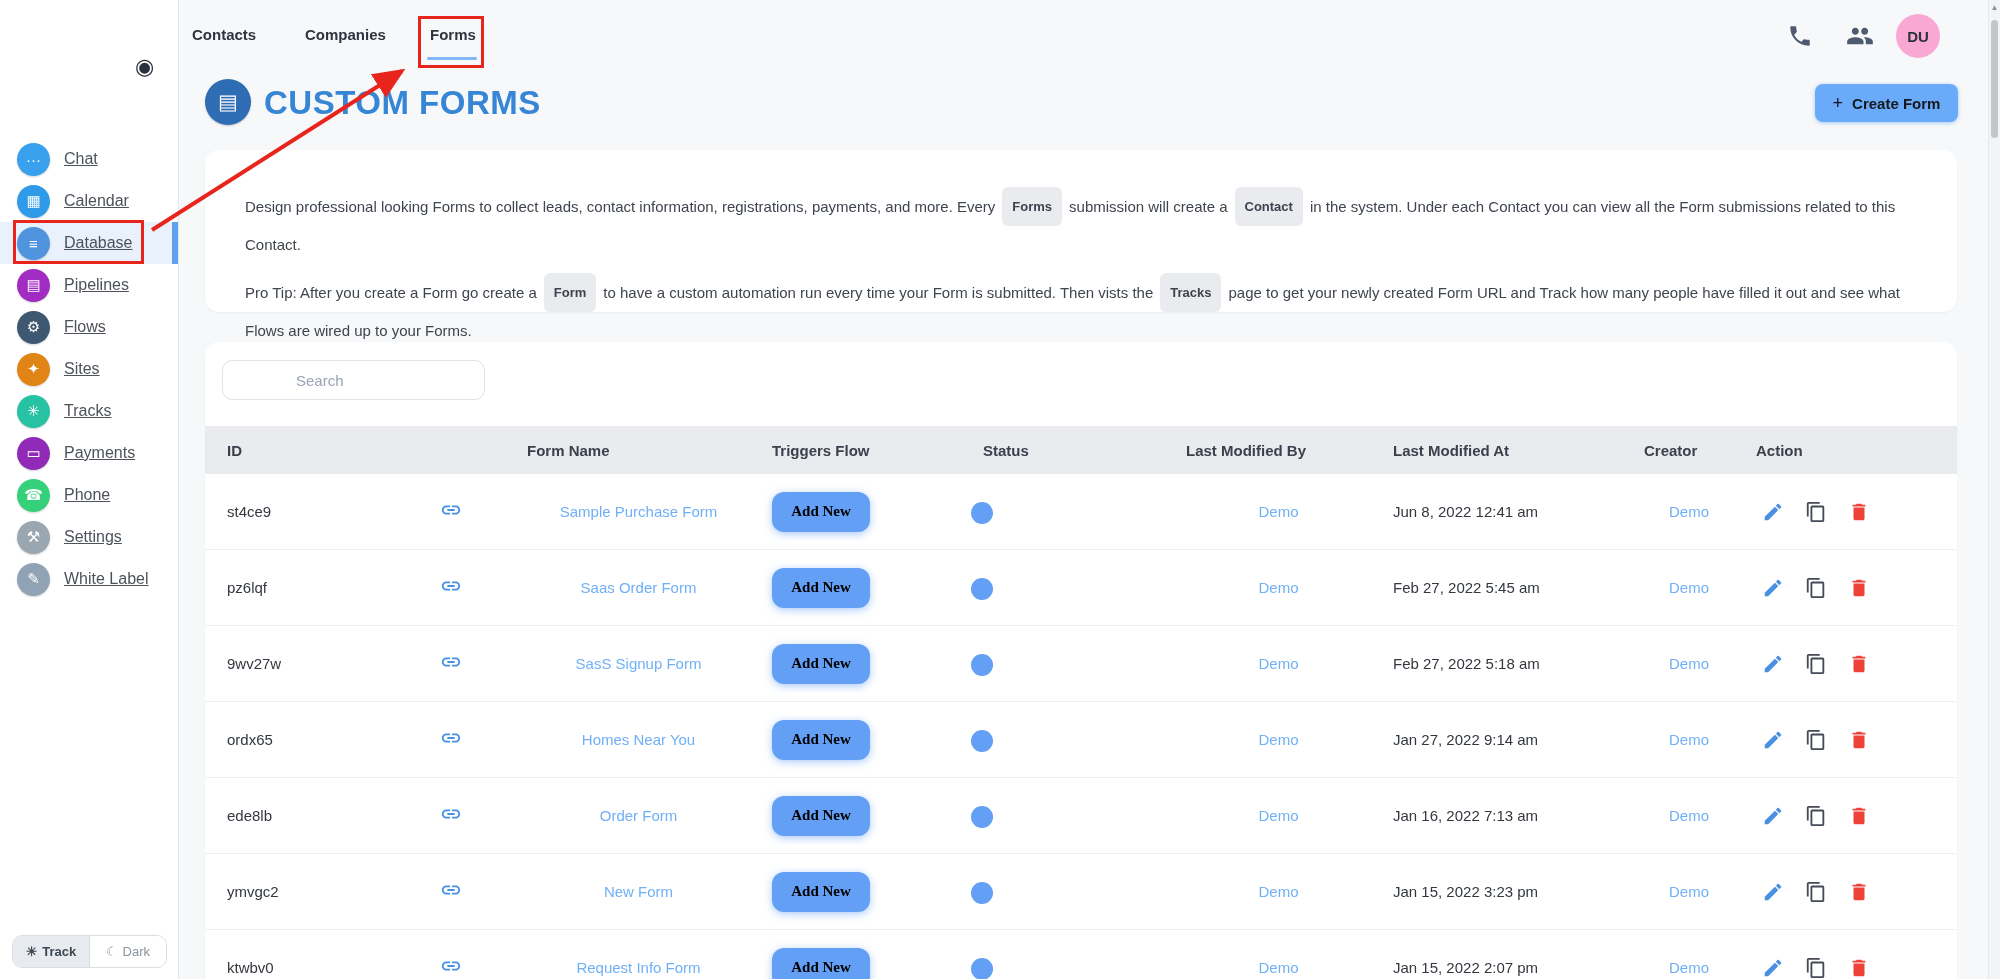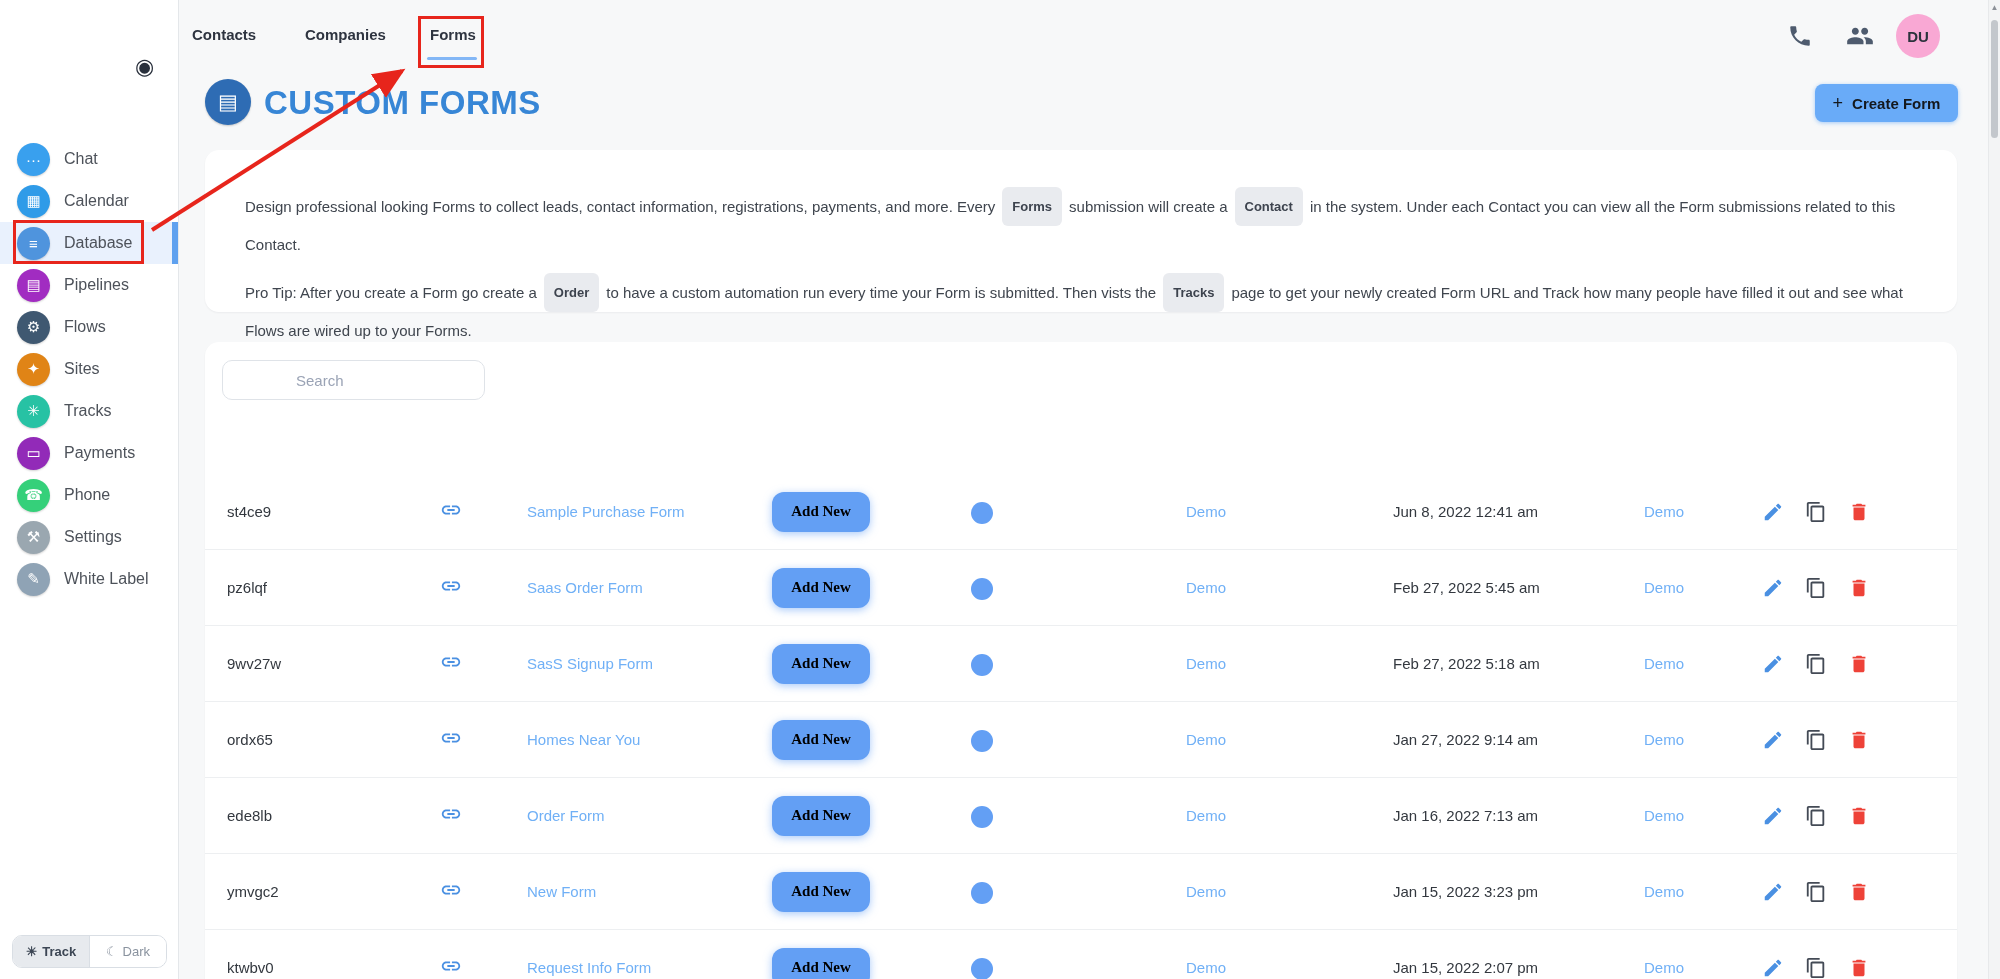--- a/index.html
+++ b/index.html
@@ -9,21 +9,21 @@
   }
   
   .sidebar{position:absolute;left:0;top:0;width:178px;height:979px;background:#fff;border-right:1px solid #e4e7ea;}
   .collapse-dot{position:absolute;left:135px;top:56px;font-size:22px;line-height:22px;color:#29303c;cursor:pointer;}
   .nav{position:absolute;left:0;top:138px;width:178px;}
   .nav-item{position:relative;height:42px;display:flex;align-items:center;padding-left:17px;box-sizing:border-box;cursor:pointer;}
   .nav-item.active{background:#e9f1fd;}
   .nav-item.active .active-bar{position:absolute;right:0;top:0;width:6px;height:42px;background:#5fa1ef;}
   .nav-ico{width:33px;height:33px;border-radius:50%;display:flex;align-items:center;justify-content:center;
            color:#fff;font-size:15px;flex:0 0 33px;box-shadow:0 1px 2px rgba(0,0,0,.18);}
-  .nav-label{margin-left:14px;font-size:16px;color:#4d525a;}
+  .nav-label{margin-left:14px;font-size:16px;color:#4d525a;text-decoration:underline;}
   .theme-toggle{position:absolute;left:12px;top:935px;width:155px;height:33px;border:1px solid #d9dee4;border-radius:10px;
                 display:flex;overflow:hidden;background:#fff;box-sizing:border-box;}
   .seg{flex:1;display:flex;align-items:center;justify-content:center;font-size:13px;gap:5px;cursor:pointer;}
   .seg.light{background:#e7eaee;color:#3c4654;border-right:1px solid #d9dee4;font-weight:bold;}
   .seg.dark{background:#fff;color:#8a939f;}
   .seg .g{font-size:13px;}
   
   .tab{position:absolute;top:26px;font-size:15px;font-weight:bold;color:#2e3440;cursor:pointer;}
   .tab-underline{position:absolute;left:427px;top:57px;width:50px;height:3px;background:#83b7f6;border-radius:2px;}
   .top-ico{position:absolute;color:#4e5b6e;cursor:pointer;}
@@ -54,21 +54,21 @@
   .search-box svg{margin:0 10px 0 13px;color:#4a5160;}
   .search-box input{border:none;outline:none;font-family:inherit;font-size:15px;color:#33383f;width:190px;background:transparent;}
   .search-box input::placeholder{color:#9aa3b5;}
   
   .grid{display:grid;grid-template-columns:215px 85px 245px 211px 203px 207px 251px 112px 1fr;align-items:center;}
   .thead{position:absolute;left:0;top:84px;width:1752px;height:48px;background:#e9ebee;}
   .thead .hc{font-size:15px;font-weight:bold;color:#3b414c;padding-left:22px;}
   .rows{position:absolute;left:0;top:132px;width:1752px;}
   .trow{height:75px;border-bottom:1px solid #edeff1;}
   .cell{font-size:15px;padding-left:22px;color:#33383f;}
-  .cell.blue{color:#70b0f6;cursor:pointer;}
+  .cell.blue{color:#70b0f6;cursor:pointer;text-align:center;}
   .link-ico{color:#4a90e2;margin-left:20px;cursor:pointer;display:inline-block;}
   .addnew-btn{width:98px;height:40px;margin-left:22px;border:none;border-radius:12px;background:#639ff4;
               font-family:Liberation Serif, serif;font-size:15px;font-weight:bold;color:#000000;cursor:pointer;
               box-shadow:0 2px 8px rgba(99,159,244,.55);}
   .switch{position:relative;width:40px;height:20px;margin-left:30px;border-radius:10px;background:#b5d2f8;cursor:pointer;}
   .switch .knob{position:absolute;right:-2px;top:-1px;width:22px;height:22px;border-radius:50%;background:#639ff4;}
   .actions{display:flex;gap:21px;padding-left:28px;}
   .act{cursor:pointer;display:inline-flex;}
   .act.edit{color:#4a90e2;} .act.copy{color:#434a55;} .act.del{color:#ee4238;}
   
@@ -191,32 +191,43 @@
 
 <div class="title-ico">▤</div>
 <div class="page-title">CUSTOM FORMS</div>
 <button class="create-btn">
   <span class="plus">+</span>
   <span>Create Form</span>
 </button>
 
 <div class="card intro-card">
   <p class="intro-p"><span>Design professional looking Forms to collect leads, contact information, registrations, payments, and more. Every</span><span class="intro-badge">Forms</span><span>submission will create a</span><span class="intro-badge">Contact</span><span>in the system. Under each Contact you can view all the Form submissions related to this Contact.</span></p>
-  <p class="intro-p"><span>Pro Tip: After you create a Form go create a</span><span class="intro-badge">Order</span><span>to have a custom automation run every time your Form is submitted. Then vists the</span><span class="intro-badge">Tracks</span><span>page to get your newly created Form URL and Track how many people have filled it out and see what Flows are wired up to your Forms.</span></p>
+  <p class="intro-p"><span>Pro Tip: After you create a Form go create a</span><span class="intro-badge">Form</span><span>to have a custom automation run every time your Form is submitted. Then vists the</span><span class="intro-badge">Tracks</span><span>page to get your newly created Form URL and Track how many people have filled it out and see what Flows are wired up to your Forms.</span></p>
 </div>
 
 <div class="card table-card">
 
   <div class="search-box">
     <svg width="18" height="18">
         <use href="#i-search"></use>
       </svg>
     <input type="text" placeholder="Search" style="">
   </div>
 
+  <div class="thead grid">
+    <span class="hc">ID</span>
+    <span></span>
+    <span class="hc">Form Name</span>
+    <span class="hc">Triggers Flow</span>
+    <span class="hc">Status</span>
+    <span class="hc">Last Modified By</span>
+    <span class="hc">Last Modified At</span>
+    <span class="hc">Creator</span>
+    <span class="hc">Action</span>
+  </div>
 
   <div class="rows">
 
     <div class="trow grid">
       <span class="cell">st4ce9</span>
       <span class="link-ico"><svg width="22" height="22">
             <use href="#i-link"></use>
           </svg></span>
       <span class="cell blue">Sample Purchase Form</span>
       <span><button class="addnew-btn">Add New</button></span>

